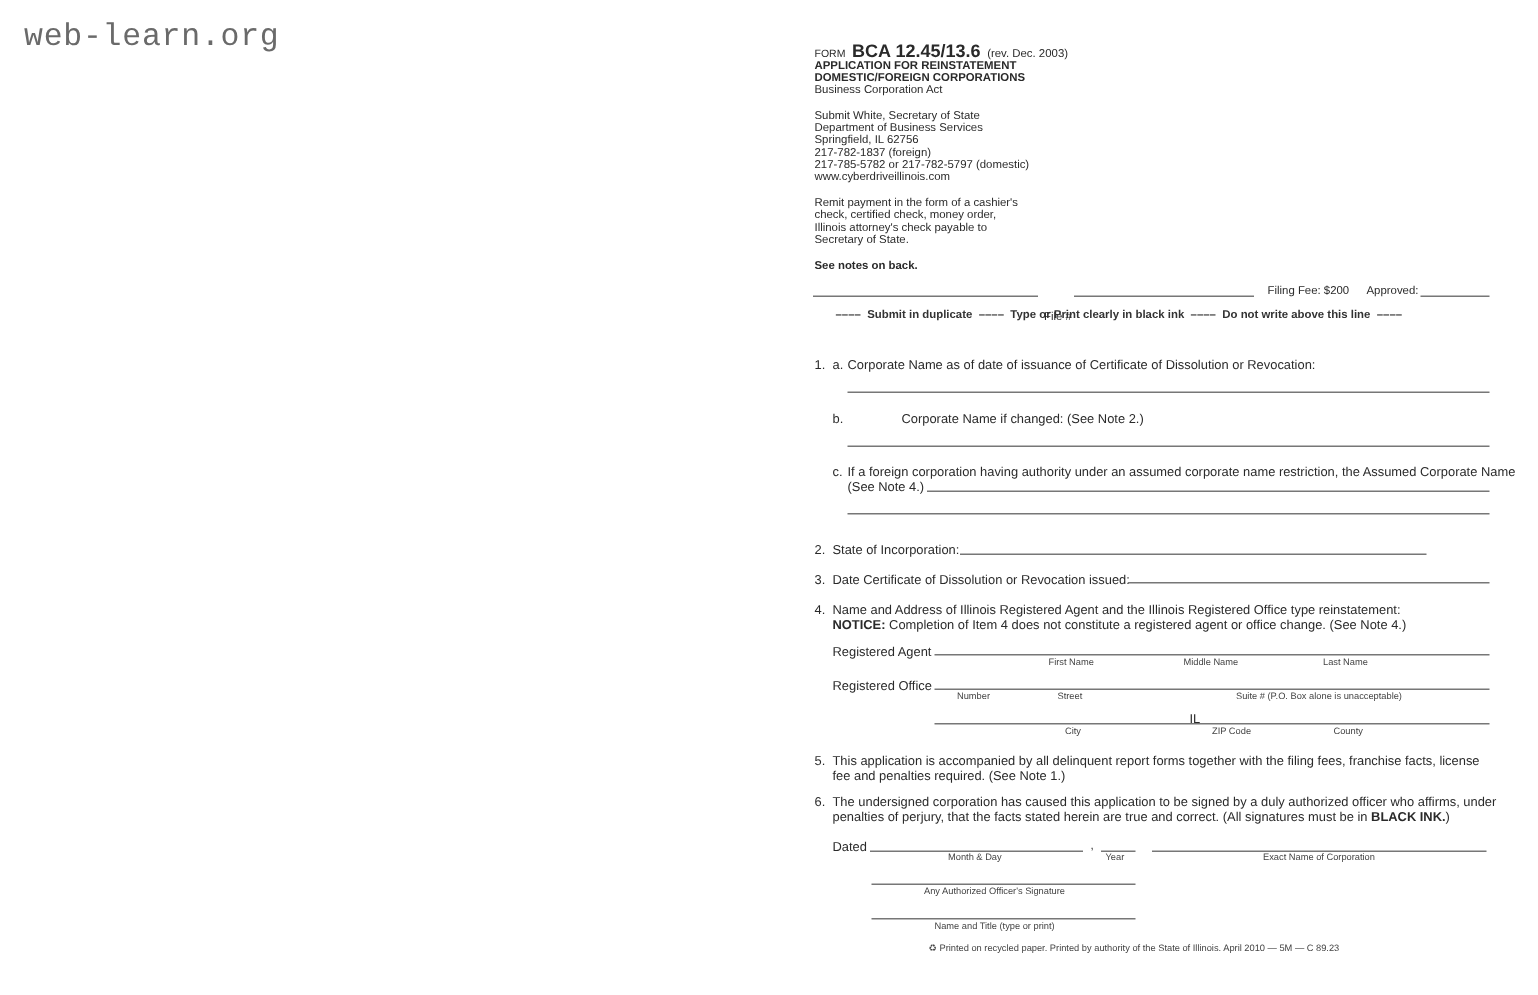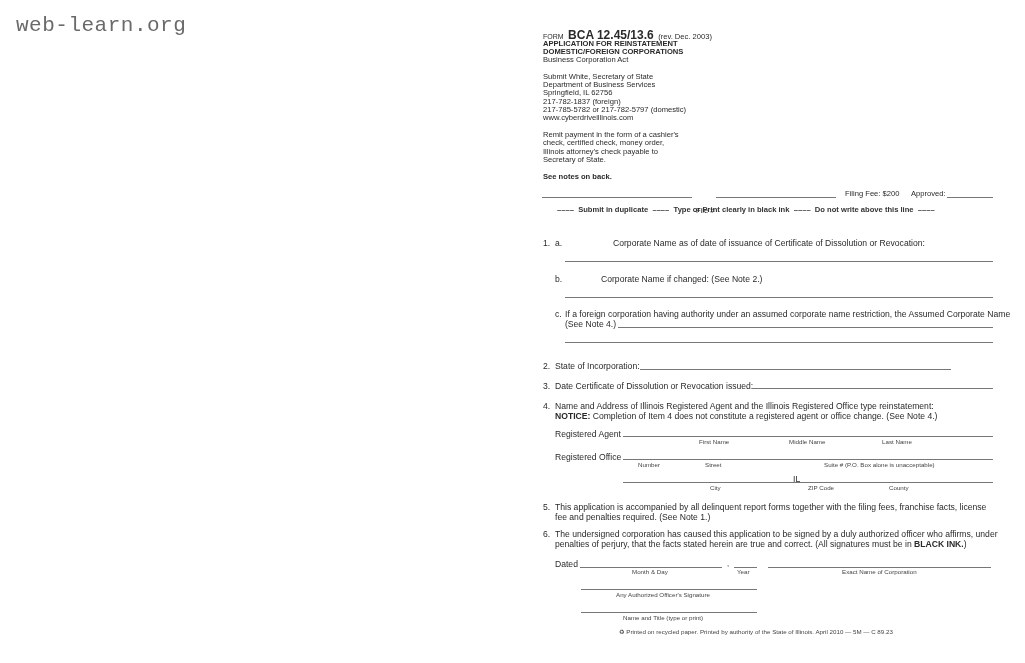--- a/index.html
+++ b/index.html
@@ -60,21 +60,21 @@
   <span>Submit in duplicate</span>&nbsp;
   <span>––––</span>&nbsp;
   <span>Type or Print clearly in black ink</span>&nbsp;
   <span>––––</span>&nbsp;
   <span>Do not write above this line</span>&nbsp;
   <span>––––</span>
 </div>
 
 <div class="abs q" style="left:543px; top:238px;">1.</div>
 <div class="abs q" style="left:555px; top:238px;">a.</div>
-<div class="abs q" style="left:565px; top:238px;margin-left:48px;">Corporate Name as of date of issuance of Certificate of Dissolution or Revocation:</div>
+<div class="abs q" style="left:565px; top:238px;">Corporate Name as of date of issuance of Certificate of Dissolution or Revocation:</div>
 <div class="line" style="left:565px; top:261px; width:428px;"></div>
 <div class="field" style="left:565px; top:250px; width:428px;"></div>
 
 <div class="abs q" style="left:555px; top:274px;">b.</div>
 <div class="abs q" style="left:565px; top:274px;margin-left:36px;">Corporate Name if changed: (See Note 2.)</div>
 <div class="line" style="left:565px; top:297px; width:428px;"></div>
 <div class="field" style="left:565px; top:286px; width:428px;"></div>
 
 <div class="abs q" style="left:555px; top:309px;">c.</div>
 <div class="abs q" style="left:565px; top:309px;">If a foreign corporation having authority under an assumed corporate name restriction, the Assumed Corporate Name</div>

